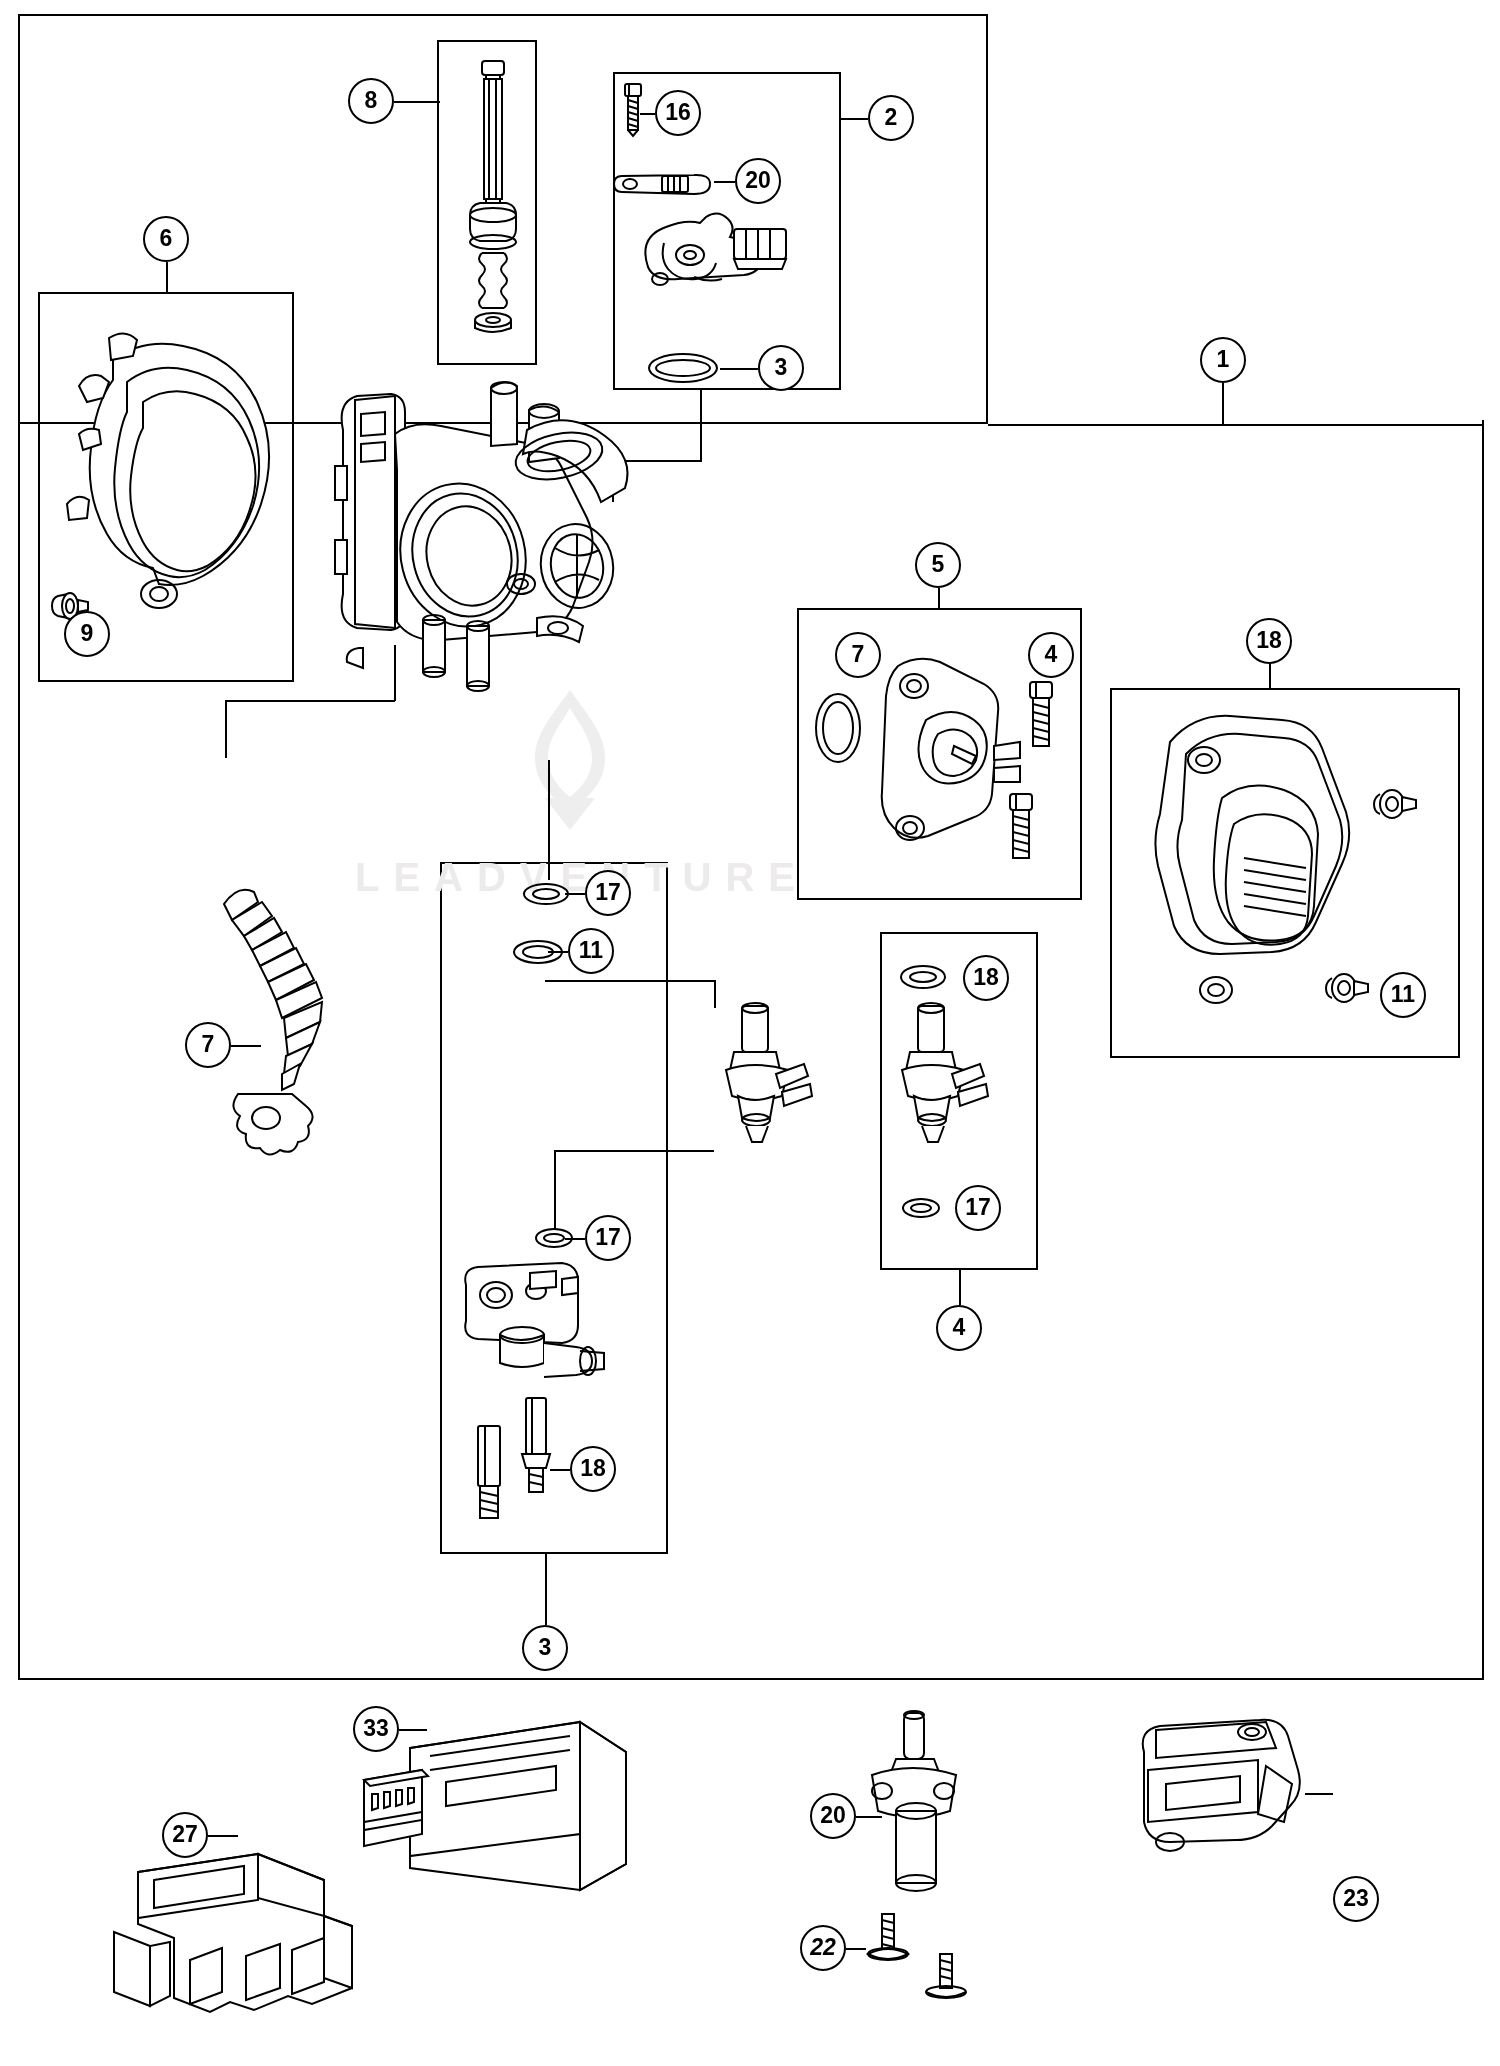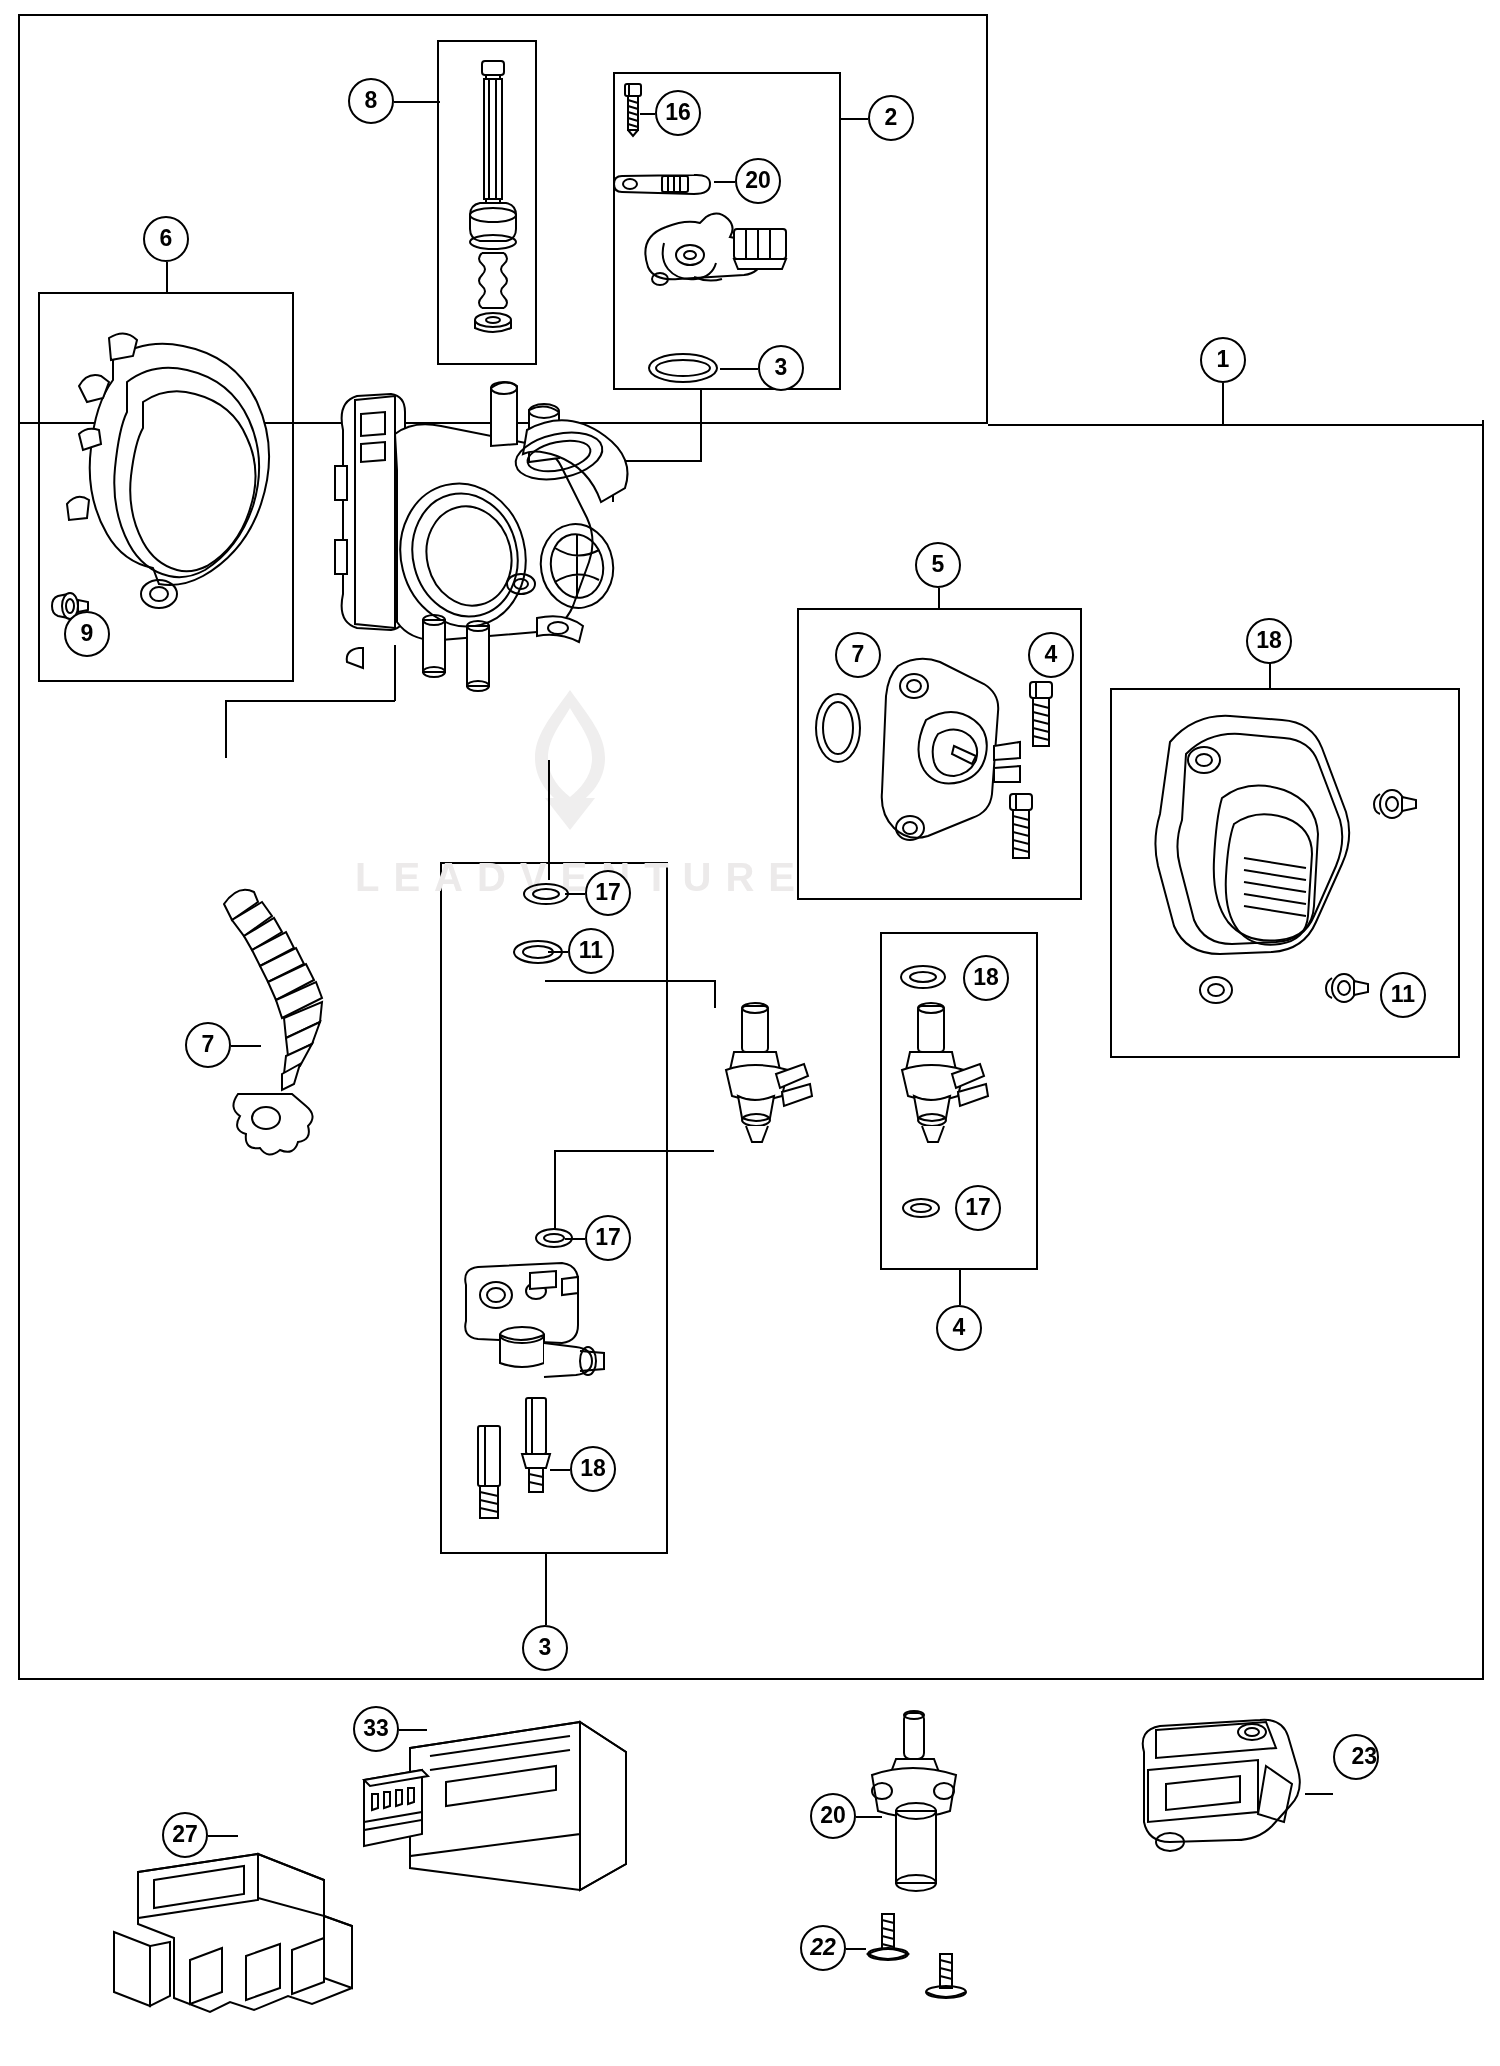--- a/index.html
+++ b/index.html
@@ -587,21 +587,21 @@
     <svg width="60" height="70" viewBox="0 0 60 70">
       <g fill="none" stroke="#000" stroke-width="2">
         <rect x="20" y="4" width="12" height="34" fill="#fff"></rect>
         <path d="M20 10 l12 3 M20 18 l12 3 M20 26 l12 3"></path>
         <ellipse cx="26" cy="42" rx="20" ry="6"></ellipse>
         <path d="M6 42 q20 10 40 0"></path>
       </g>
     </svg>
   </div>
 
-  <div class="callout" style="left:1333px; top:1734px;text-align:right;">23</div>
+  <div class="callout" style="left:1333px; top:1876px;">23</div>
   <div class="lead h" style="left:1305px; top:1793px; width:28px;"></div>
   <div class="part" style="left:1126px; top:1710px;">
     <svg width="200" height="180" viewBox="0 0 200 180">
       <g fill="none" stroke="#000" stroke-width="2">
         <path d="M18 42 q-6 -22 16 -26 l100 -6 q22 -2 28 16 l10 34 q6 22 -8 36 l-18 20 q-14 14 -36 14 l-66 2 q-22 0 -26 -20 z" fill="#fff"></path>
         <path d="M30 20 l110 -8 l10 26 l-120 10 z"></path>
         <ellipse cx="126" cy="22" rx="14" ry="8"></ellipse>
         <ellipse cx="126" cy="22" rx="7" ry="4"></ellipse>
         <path d="M22 60 l110 -10 l0 52 l-110 10 z"></path>
         <path d="M40 74 l74 -8 l0 26 l-74 8 z" fill="#fff"></path>

